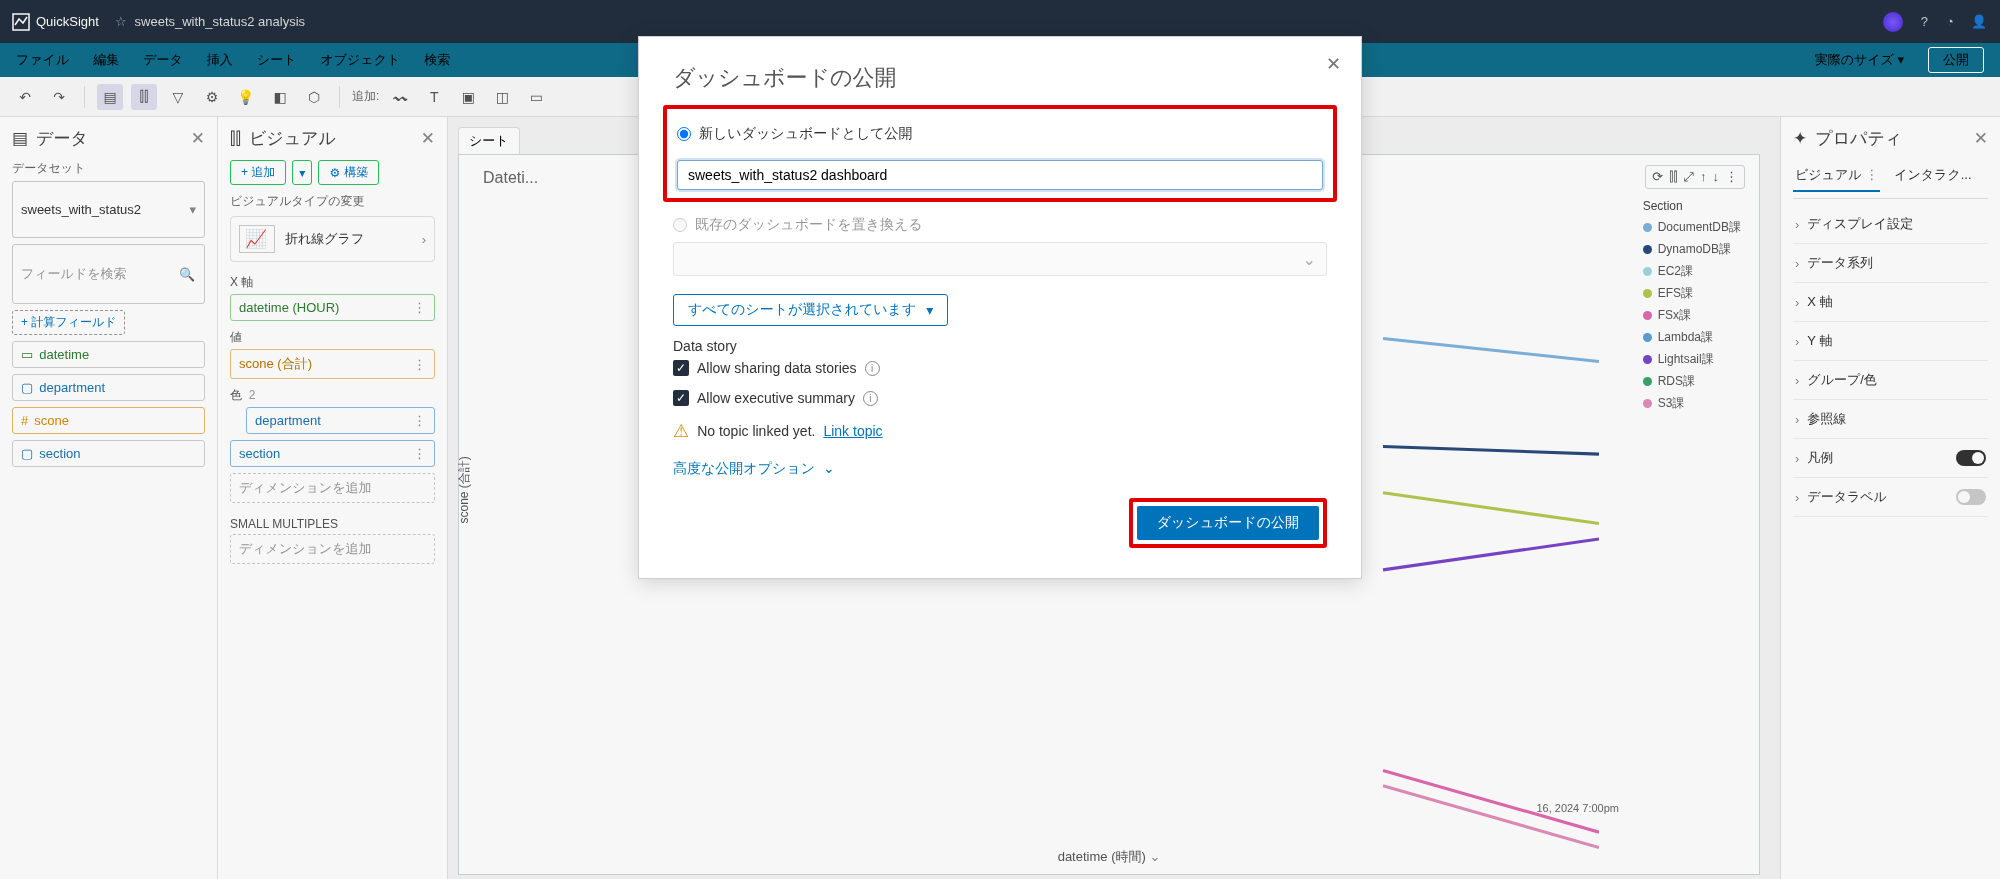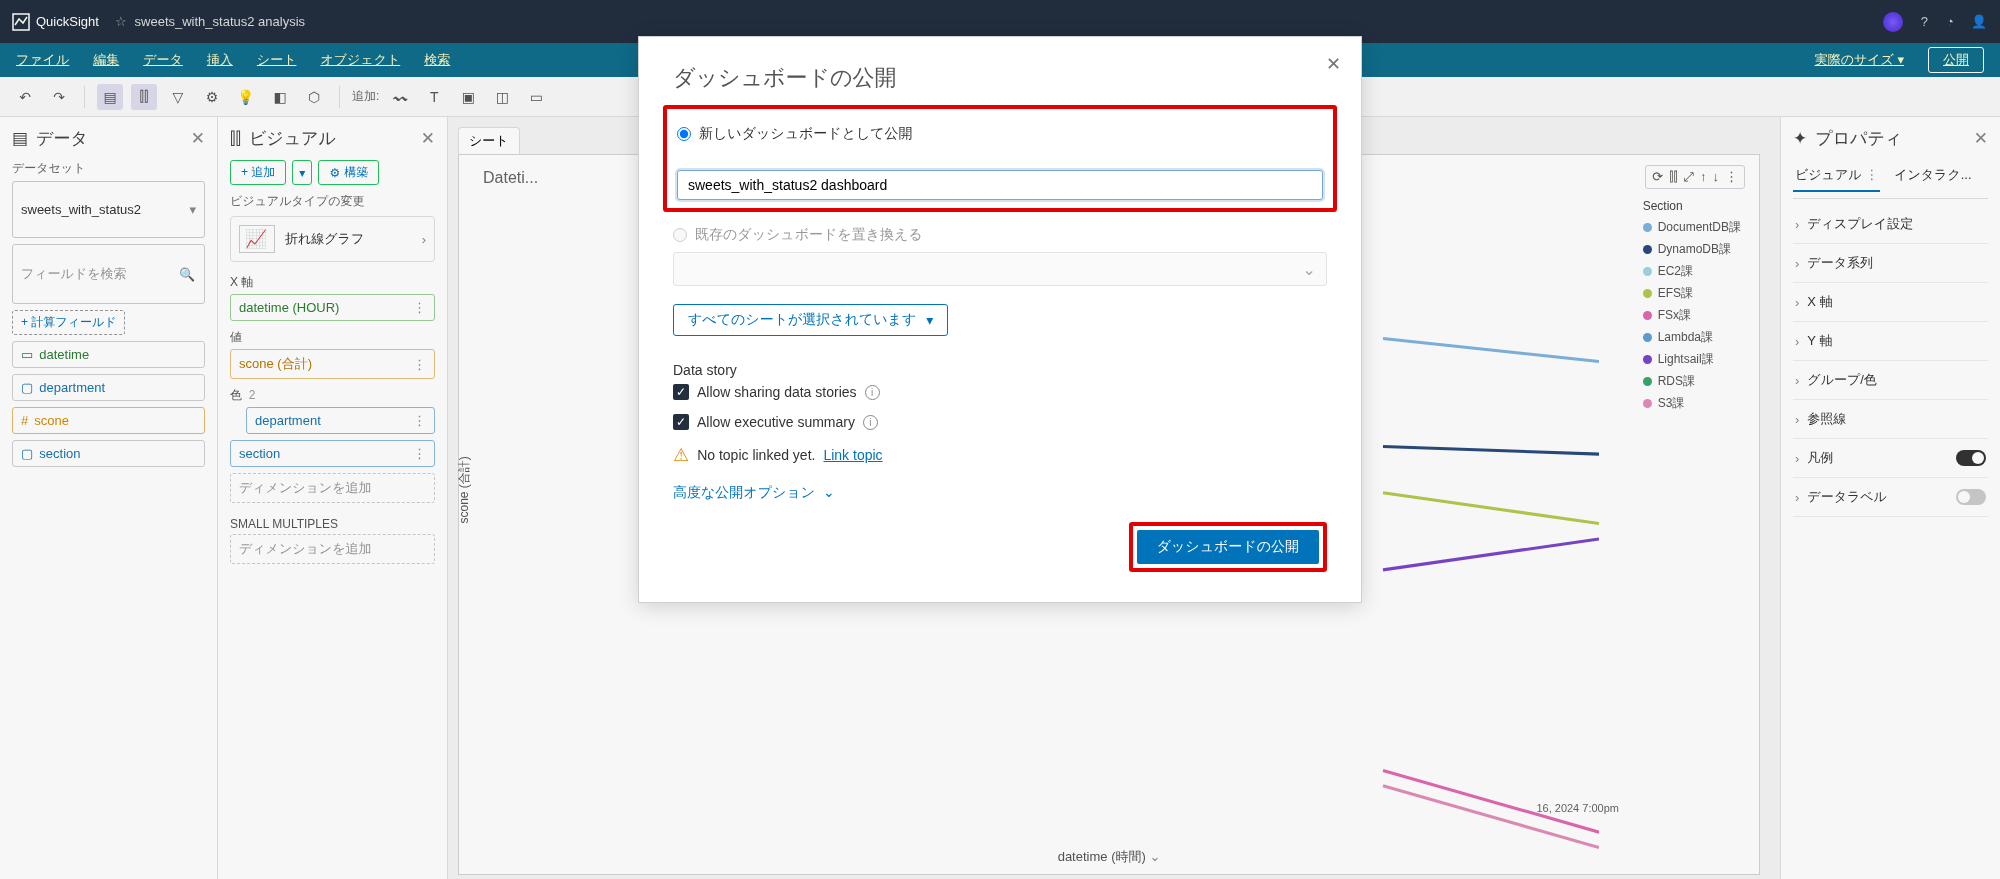--- a/index.html
+++ b/index.html
@@ -3,21 +3,21 @@
 <meta charset="utf-8">
 <style>
 * { box-sizing: border-box; margin: 0; padding: 0; font-family: "Amazon Ember", Arial, sans-serif; }
 body { background: #f6f6f6; overflow: hidden; width: 2000px; height: 879px; position: relative; }
 .topbar { background: #232f3e; color: #fff; height: 43px; display: flex; align-items: center; padding: 0 12px; font-size: 13px; }
 .topbar .logo { display: flex; align-items: center; gap: 6px; font-weight: 500; }
 .topbar .star { margin: 0 8px 0 16px; color: #aaa; }
 .topbar .title { color: #ddd; }
 .topbar .right { margin-left: auto; display: flex; align-items: center; gap: 18px; color: #ccc; }
 .hex { width: 20px; height: 20px; border-radius: 50%; background: radial-gradient(circle,#7a5cff,#4b2bd6); display:inline-block; }
-.menubar { background: #0f6e8c; color: #fef9c3; height: 34px; display: flex; align-items: center; padding: 0 16px; font-size: 13px; gap: 24px; text-decoration: underline; }
+.menubar { background: #0f6e8c; color: #000000; height: 34px; display: flex; align-items: center; padding: 0 16px; font-size: 13px; gap: 24px; }
 .menubar .spacer { flex: 1; }
 .menubar .publish-btn { border: 1px solid #fff; padding: 3px 14px; border-radius: 3px; cursor: pointer; }
 .toolbar { background: #f9f9f9; border-bottom: 1px solid #e0e0e0; height: 40px; display: flex; align-items: center; padding: 0 12px; gap: 8px; color: #555; font-size: 14px; }
 .toolbar .sep { width: 1px; height: 22px; background: #ddd; margin: 0 4px; }
 .tool-icon { width: 26px; height: 26px; display: flex; align-items: center; justify-content: center; border-radius: 3px; cursor: pointer; }
 .tool-icon.active { background: #dde; }
 .main { display: flex; height: calc(879px - 36px - 34px - 40px); }
 .panel { background: #fff; border-right: 1px solid #e0e0e0; padding: 10px 12px; font-size: 13px; color: #333; overflow: hidden; }
 .panel.data { width: 218px; }
 .panel.visual { width: 230px; }
@@ -65,23 +65,23 @@
 .prop-row .tog.off { background:#ccc; }
 .prop-row .tog.off::after { right:auto; left:2px; }
 .overlay { position:absolute; inset:0; background:rgba(0,0,0,0.03); }
 .modal { position:absolute; left:638px; top:36px; width:724px; background:#fff; border:1px solid #d0d0d0; box-shadow:0 4px 20px rgba(0,0,0,.15); padding:26px 34px 30px; z-index:100; }
 .modal h2 { font-size:22px; font-weight:400; color:#555; margin-bottom:20px; }
 .modal .mclose { position:absolute; top:16px; right:20px; color:#777; font-size:18px; cursor:pointer; background:none; border:none; }
 .radio-row { display:flex; align-items:center; gap:8px; font-size:14px; color:#333; margin:8px 0; }
 .radio-row input[type=radio]{ width:14px; height:14px; }
 .radio-row.disabled { color:#999; }
 .hl-red { border:4px solid #e30000; padding:8px 10px; margin:-8px -10px 14px; border-radius:3px; }
-.tinput { width:100%; border:1px solid #7aa5cc; border-radius:3px; padding:6px 10px; font-size:14px; margin-top:19px; box-shadow:0 0 0 2px #cfe3f5; }
+.tinput { width:100%; border:1px solid #7aa5cc; border-radius:3px; padding:6px 10px; font-size:14px; margin-top:9px; box-shadow:0 0 0 2px #cfe3f5; }
 .replace-sel { width:100%; border:1px solid #e3e3e3; background:#fafafa; border-radius:3px; height:34px; margin-top:6px; display:flex; align-items:center; justify-content:flex-end; padding:0 10px; color:#aaa;}
-.sheet-sel { border:1px solid #0073bb; color:#0073bb; padding:6px 14px; border-radius:3px; display:inline-flex; align-items:center; gap:10px; font-size:14px; margin:18px 0 22px; cursor:pointer;}
+.sheet-sel { border:1px solid #0073bb; color:#0073bb; padding:6px 14px; border-radius:3px; display:inline-flex; align-items:center; gap:10px; font-size:14px; margin:18px 0 8px; cursor:pointer;}
 .sect-t { font-size:14px; color:#333; margin:4px 0 6px; }
 .chk-row { display:flex; align-items:center; gap:8px; font-size:14px; color:#333; margin:4px 0 14px;}
 .chk-row .cb { width:16px; height:16px; background:#232f3e; border-radius:2px; color:#fff; display:flex; align-items:center; justify-content:center; font-size:12px;}
 .chk-row .info { width:15px; height:15px; border:1px solid #888; border-radius:50%; display:inline-flex; align-items:center; justify-content:center; font-size:10px; color:#888;}
 .warn-row { display:flex; align-items:center; gap:8px; font-size:14px; color:#333; margin-bottom:18px;}
 .warn-ic { color:#d68b00; font-size:18px; }
 .linka { color:#0073bb; text-decoration:underline; cursor:pointer; }
 .adv { color:#0073bb; font-size:14px; display:flex; gap:8px; cursor:pointer; margin-top:14px;}
 .modal-foot { display:flex; justify-content:flex-end; margin-top:20px; }
 .pub-btn-wrap { border:4px solid #e30000; padding:4px; border-radius:3px; }

